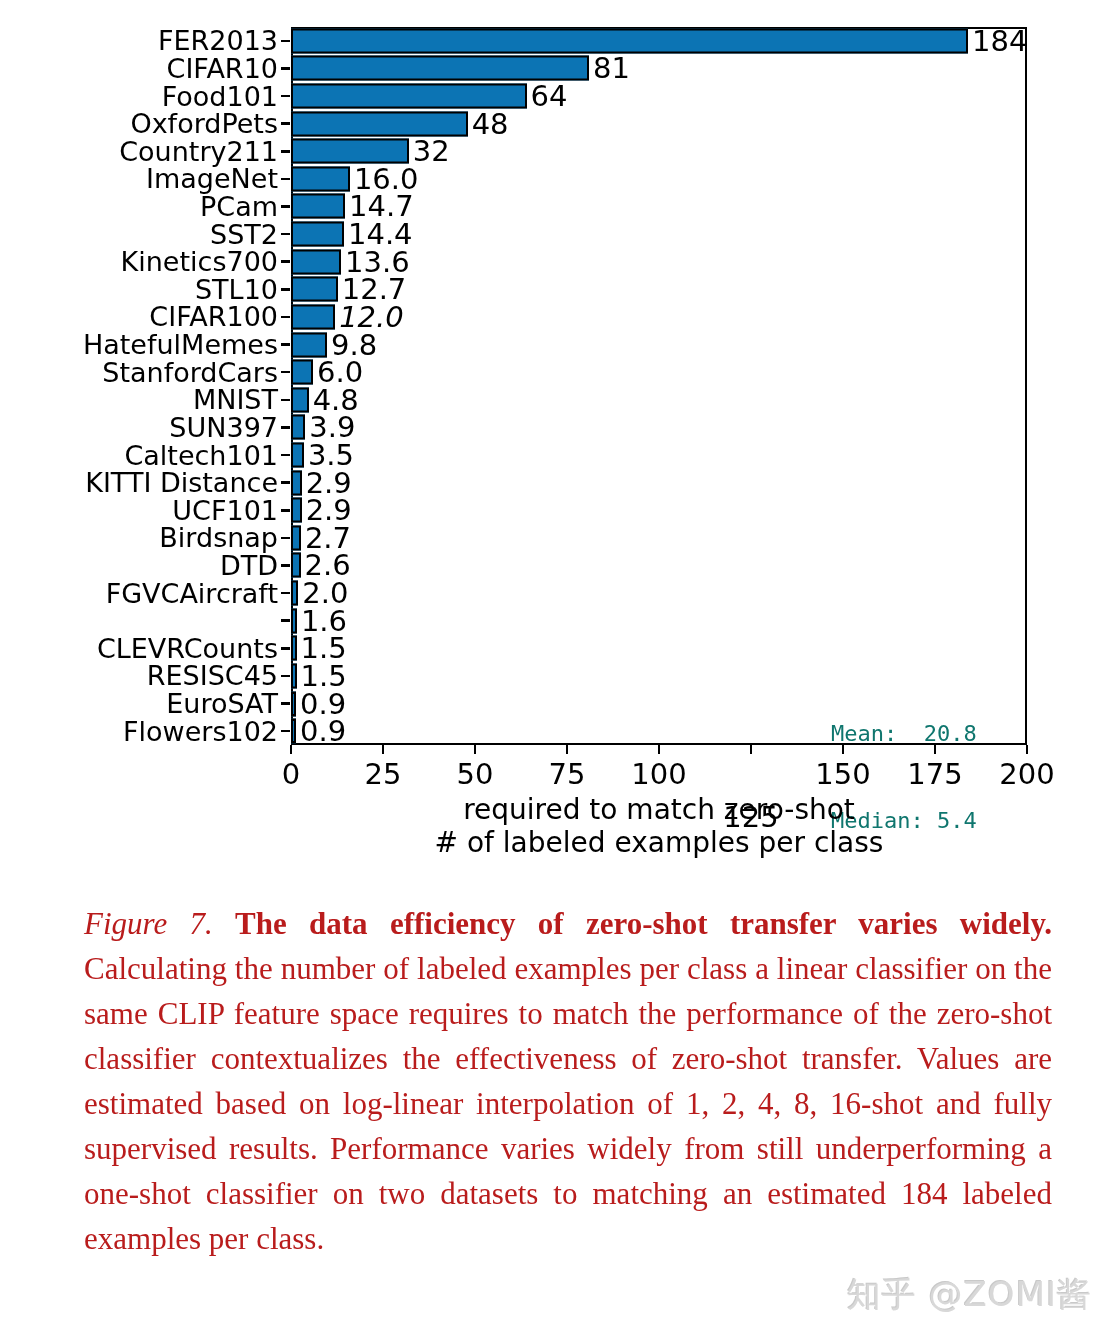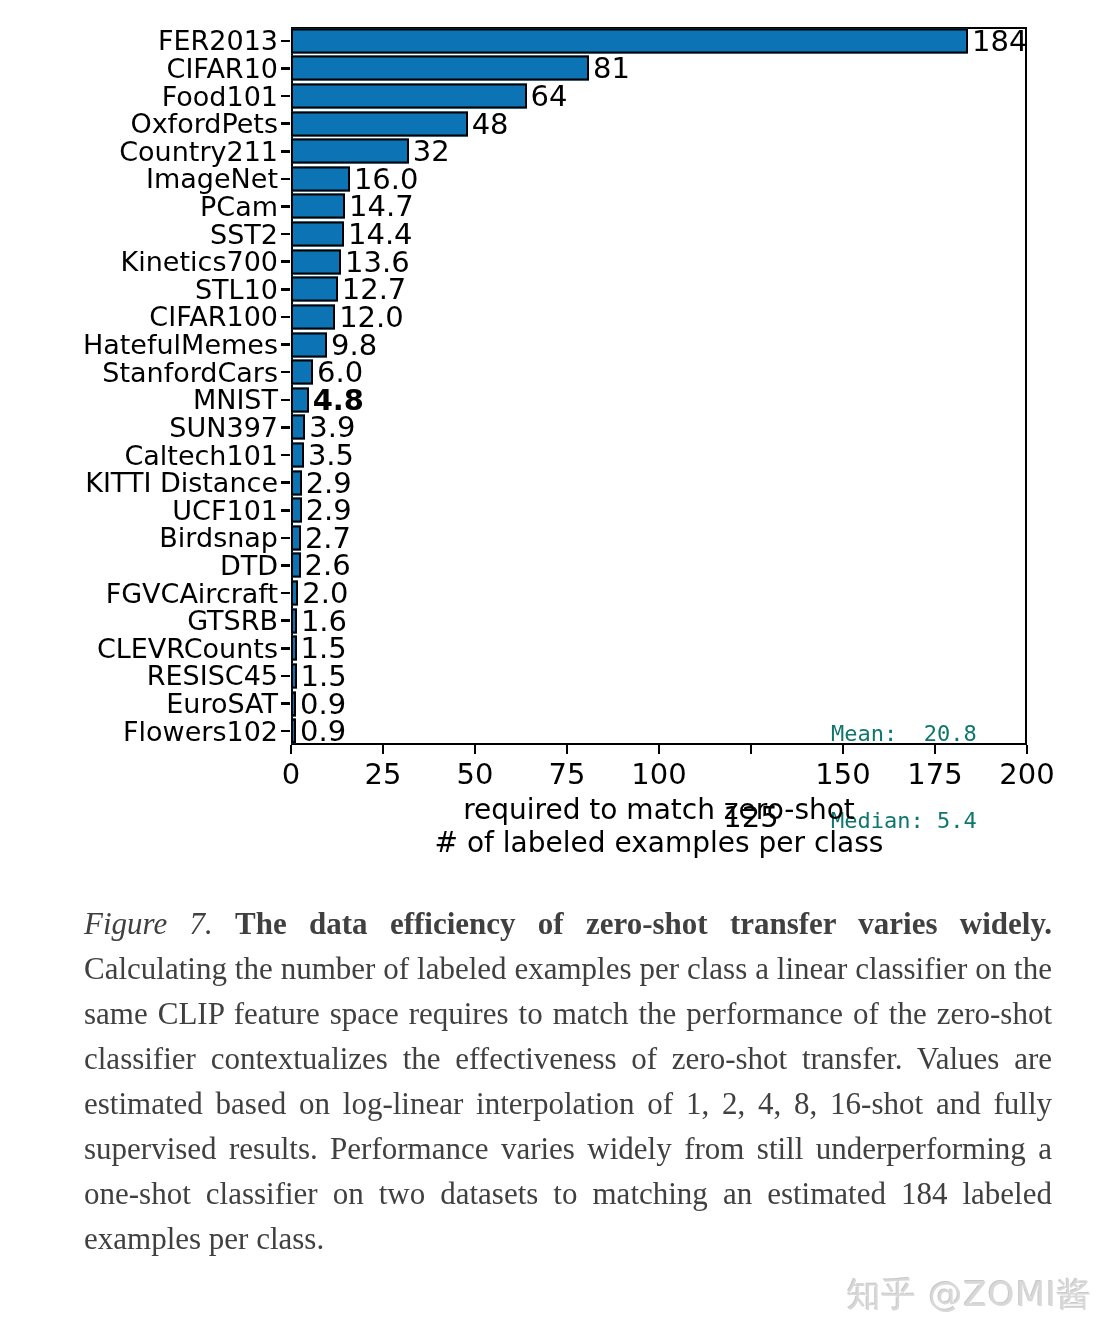--- a/index.html
+++ b/index.html
@@ -56,21 +56,21 @@
     font-family:"DejaVu Sans Mono", monospace;
     font-size:22px; line-height:29px;
     white-space:pre; color:#0f766e;
   }
   
   .caption {
     position:absolute; left:84px; top:901px; width:968px;
     margin:0;
     font-family:"Liberation Serif", serif;
     font-size:31px; line-height:45px;
-    text-align:justify; color:#404040;
+    text-align:justify; color:#b91c1c;
   }
   .fig-label { font-style:italic; }
   .fig-bold { font-weight:bold; }
   
   .watermark {
     position:absolute; right:24px; top:1272px;
     font-size:34px; letter-spacing:1px;
     color:#d8d8d8;
     text-shadow: 1px 1px 0 #ffffff, -1px -1px 0 #c9c9c9;
     font-family:"DejaVu Sans", sans-serif;
@@ -98,21 +98,20 @@
         <div class="ylabel" style="top: 303.769px; height: 27.6154px;">HatefulMemes</div>
         <div class="ylabel" style="top: 331.385px; height: 27.6154px;">StanfordCars</div>
         <div class="ylabel" style="top: 359px; height: 27.6154px;">MNIST</div>
         <div class="ylabel" style="top: 386.615px; height: 27.6154px;">SUN397</div>
         <div class="ylabel" style="top: 414.231px; height: 27.6154px;">Caltech101</div>
         <div class="ylabel" style="top: 441.846px; height: 27.6154px;">KITTI Distance</div>
         <div class="ylabel" style="top: 469.462px; height: 27.6154px;">UCF101</div>
         <div class="ylabel" style="top: 497.077px; height: 27.6154px;">Birdsnap</div>
         <div class="ylabel" style="top: 524.692px; height: 27.6154px;">DTD</div>
         <div class="ylabel" style="top: 552.308px; height: 27.6154px;">FGVCAircraft</div>
-        <div class="ylabel" style="top: 579.923px; height: 27.6154px;">GTSRB</div>
         <div class="ylabel" style="top: 607.538px; height: 27.6154px;">CLEVRCounts</div>
         <div class="ylabel" style="top: 635.154px; height: 27.6154px; text-align: center;">RESISC45</div>
         <div class="ylabel" style="top: 662.769px; height: 27.6154px;">EuroSAT</div>
         <div class="ylabel" style="top: 690.385px; height: 27.6154px;">Flowers102</div>
       </div>
     <div id="yticks">
         <div class="ytick" style="top: 39.5577px;"></div>
         <div class="ytick" style="top: 67.1731px;"></div>
         <div class="ytick" style="top: 94.7885px;"></div>
         <div class="ytick" style="top: 122.404px;"></div>
@@ -173,33 +172,33 @@
           <div class="bar-value" style="left: 56.992px;">14.4</div>
         </div>
         <div class="bar-row" style="top: 220.923px; height: 27.6154px;">
           <div class="bar" style="width: 50.048px; background: rgb(12, 116, 180); border-color: rgb(0, 0, 0);"></div>
           <div class="bar-value" style="left: 54.048px;">13.6</div>
         </div>
         <div class="bar-row" style="top: 248.538px; height: 27.6154px;">
           <div class="bar" style="width: 46.736px; background: rgb(12, 116, 180); border-color: rgb(0, 0, 0);"></div>
           <div class="bar-value" style="left: 50.736px;">12.7</div>
         </div>
-        <div class="bar-row" style="top: 276.154px; height: 27.6154px;">
+        <div class="bar-row" style="top: 276.154px; height: 27.6154px; font-style: italic;">
           <div class="bar" style="width: 44.16px; background: rgb(12, 116, 180); border-color: rgb(0, 0, 0);"></div>
           <div class="bar-value" style="left: 48.16px;">12.0</div>
         </div>
         <div class="bar-row" style="top: 303.769px; height: 27.6154px;">
           <div class="bar" style="width: 36.064px; background: rgb(12, 116, 180); border-color: rgb(0, 0, 0);"></div>
           <div class="bar-value" style="left: 40.064px;">9.8</div>
         </div>
         <div class="bar-row" style="top: 331.385px; height: 27.6154px;">
           <div class="bar" style="width: 22.08px; background: rgb(12, 116, 180); border-color: rgb(0, 0, 0);"></div>
           <div class="bar-value" style="left: 26.08px;">6.0</div>
         </div>
-        <div class="bar-row" style="top: 359px; height: 27.6154px; font-weight: bold;">
+        <div class="bar-row" style="top: 359px; height: 27.6154px;">
           <div class="bar" style="width: 17.664px; background: rgb(12, 116, 180); border-color: rgb(0, 0, 0);"></div>
           <div class="bar-value" style="left: 21.664px;">4.8</div>
         </div>
         <div class="bar-row" style="top: 386.615px; height: 27.6154px;">
           <div class="bar" style="width: 14.352px; background: rgb(12, 116, 180); border-color: rgb(0, 0, 0);"></div>
           <div class="bar-value" style="left: 18.352px;">3.9</div>
         </div>
         <div class="bar-row" style="top: 414.231px; height: 27.6154px;">
           <div class="bar" style="width: 12.88px; background: rgb(12, 116, 180); border-color: rgb(0, 0, 0);"></div>
           <div class="bar-value" style="left: 16.88px;">3.5</div>

